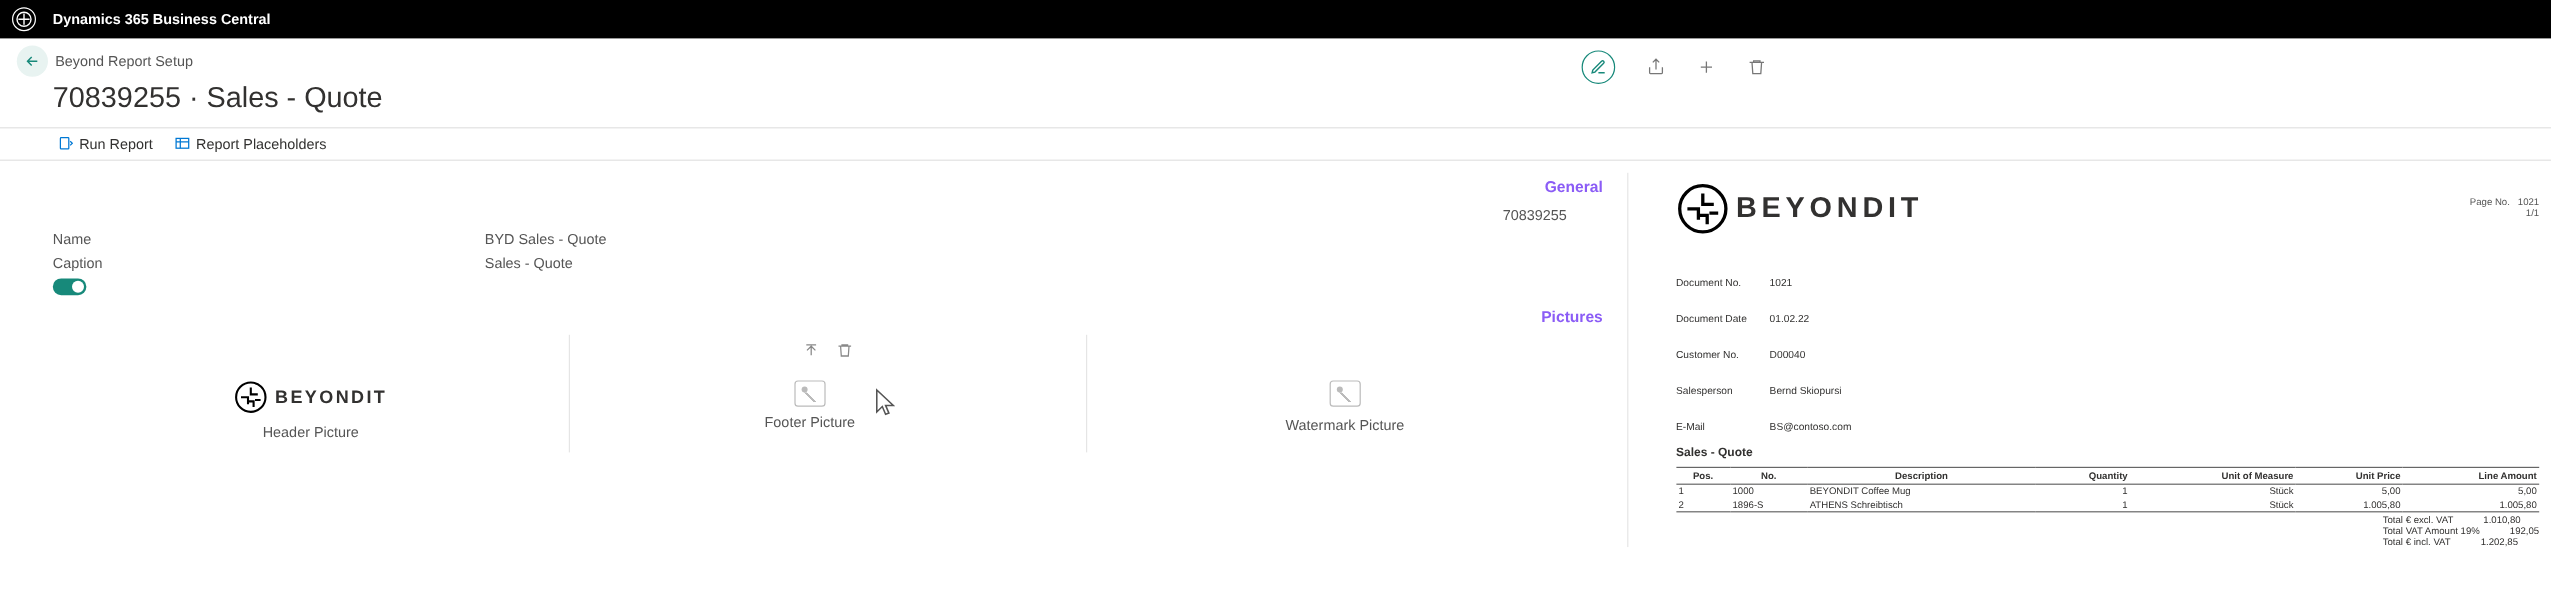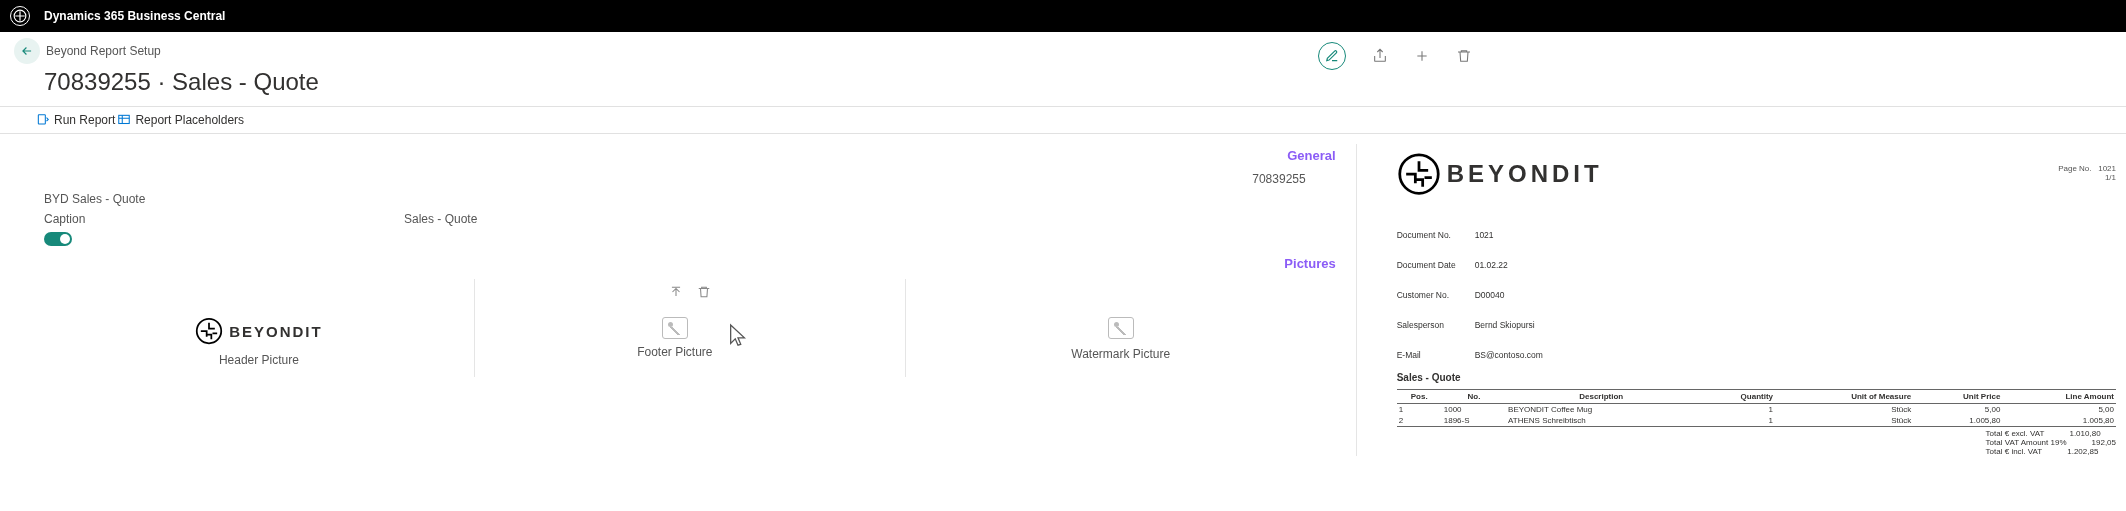--- a/index.html
+++ b/index.html
@@ -11,21 +11,21 @@
 
   .header-row { display: flex; align-items: center; padding: 6px 14px 0 14px; position: relative; }
   .back-btn { width: 26px; height: 26px; border-radius: 50%; background:#e8f3f1; display:flex; align-items:center; justify-content:center; margin-right: 6px; cursor:pointer; }
   .breadcrumb { font-size: 12px; color: #555; }
   .page-title { font-size: 24px; font-weight: 300; padding: 4px 0 10px 44px; color:#323130; }
   
   .action-icons { position: absolute; left: 62%; top: 10px; display:flex; gap: 26px; align-items:center;}
   .action-icons .circ { border:1px solid #17897a; border-radius:50%; width:28px; height:28px; display:flex; align-items:center; justify-content:center; color:#17897a;}
   .action-icons .ico { color:#555; width:16px; height:16px; }
 
-  .toolbar { border-top:1px solid #e1e1e1; border-bottom:1px solid #e1e1e1; display:flex; gap:2px; padding: 6px 36px; font-size:12px;}
+  .toolbar { border-top:1px solid #e1e1e1; border-bottom:1px solid #e1e1e1; display:flex; gap:18px; padding: 6px 48px; font-size:12px;}
   .toolbar .tb-item { display:flex; align-items:center; gap:4px; cursor:pointer; }
   .toolbar .tb-item .i { color:#0078d4; }
 
   .body-row { display:flex; padding: 10px 0 0 44px; }
   .left-col { width: 63%; padding-right:20px;}
   .right-col { flex:1; border-left:1px solid #e5e5e5; padding: 8px 10px 0 40px; font-size:9px; }
   
   .section-h { font-size: 13px; font-weight:600; color:#8b5cf6; margin: 4px 0 6px 0; text-align: right; }
   .field-row { display:flex; font-size:12px; padding: 3px 0; color:#323130;}
   .field-row .lbl { width: 360px; color:#555; }
@@ -124,20 +124,21 @@
   </div>
 </div>
 
 <div class="body-row">
   <div class="left-col">
     <div class="section-h">General</div>
     <div class="field-row">
       <div class="val right">70839255</div>
     </div>
     <div class="field-row">
+      <div class="lbl">Name</div>
       <div class="val">BYD Sales - Quote</div>
     </div>
     <div class="field-row">
       <div class="lbl">Caption</div>
       <div class="val">Sales - Quote</div>
     </div>
     <div class="field-row">
       <div class="val"><span class="toggle"></span></div>
     </div>
 

